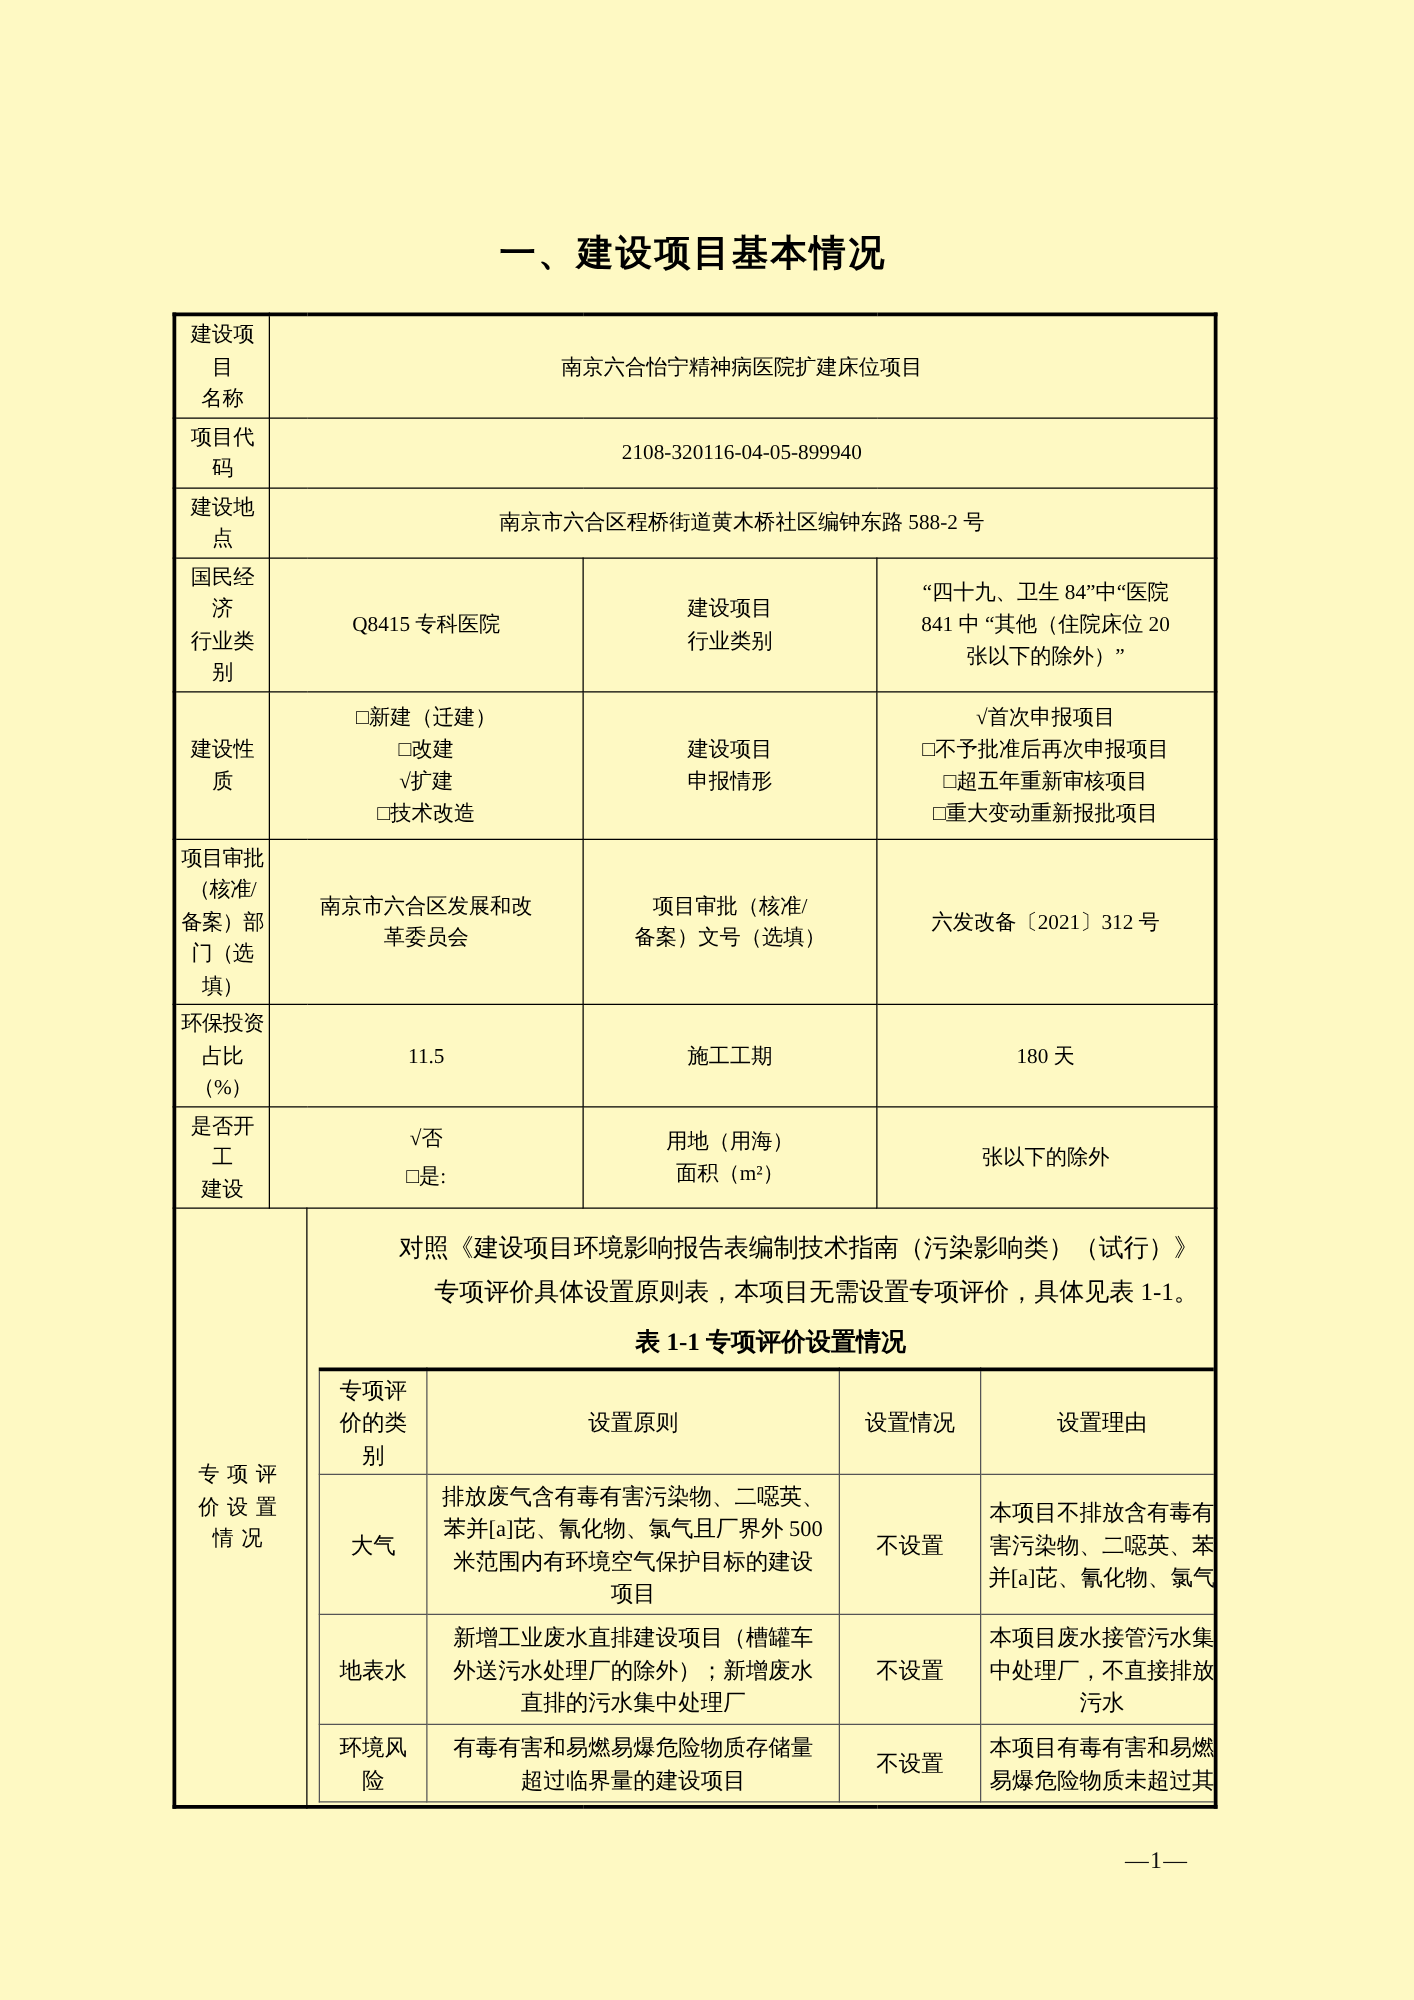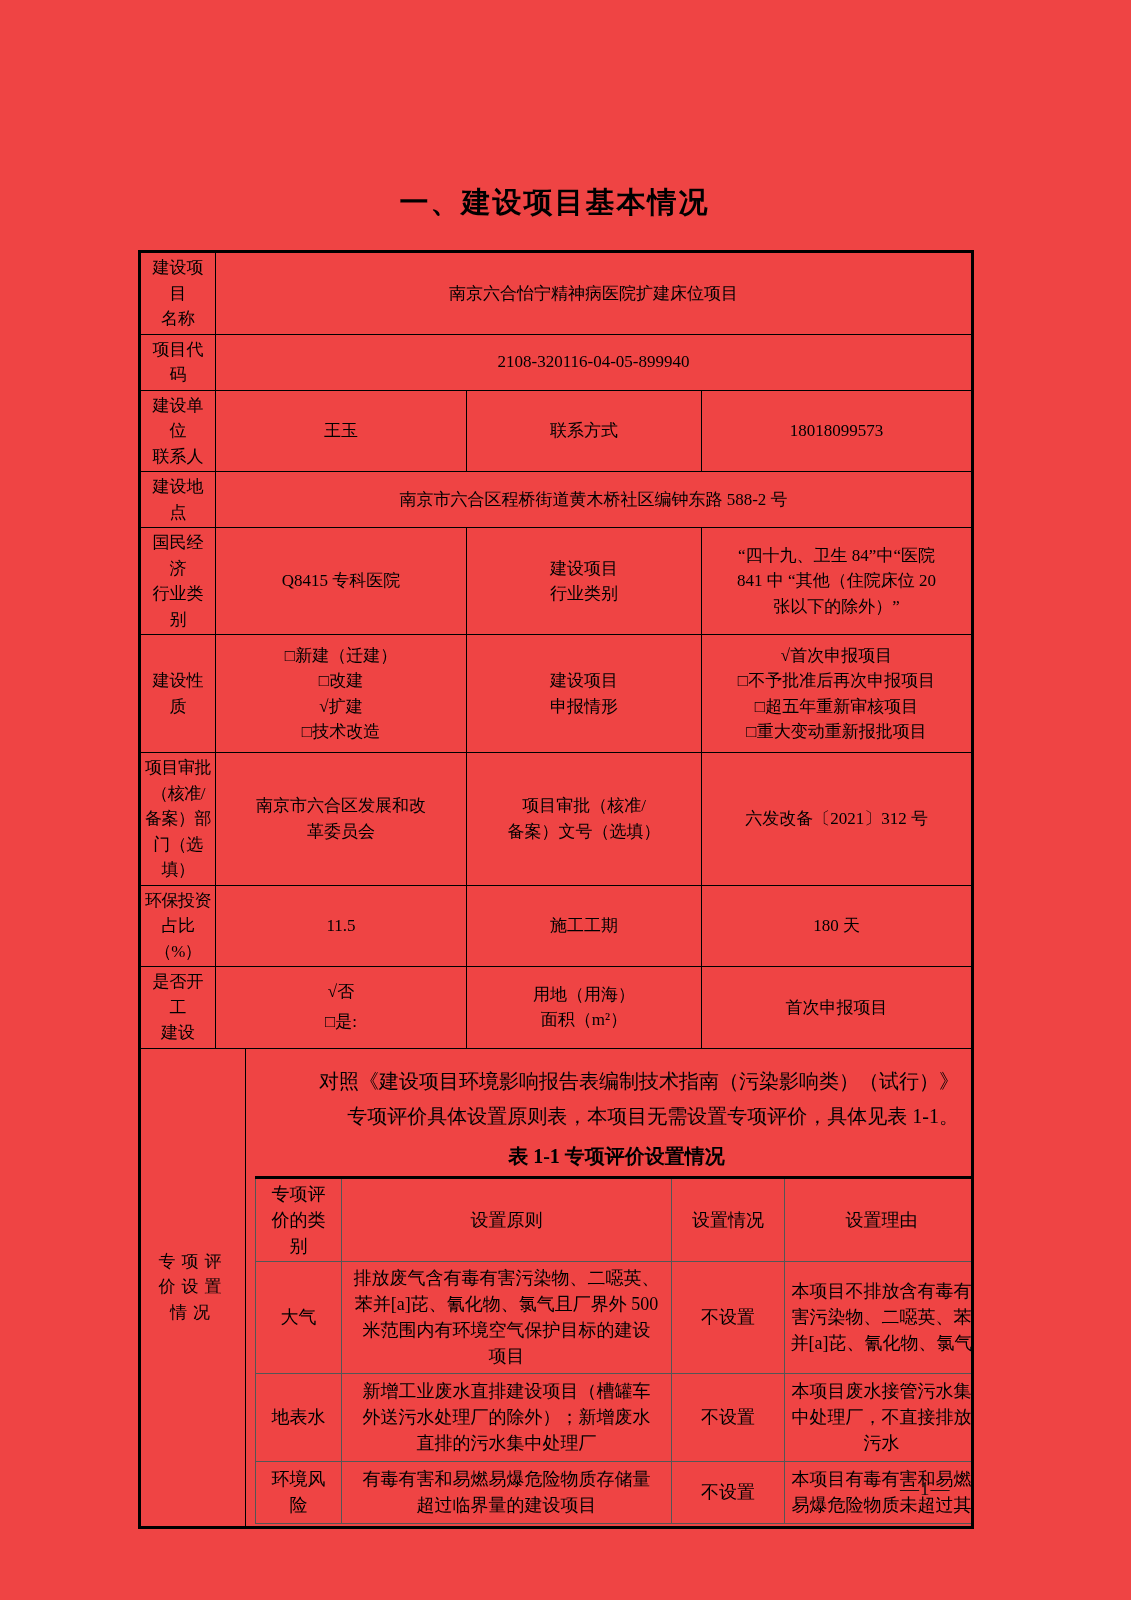--- a/index.html
+++ b/index.html
@@ -1,17 +1,17 @@
 <!DOCTYPE html>
 <html><head>
 <meta charset="utf-8">
 <style>
   html,body { margin:0; padding:0; background:#ffffff; }
   .sheet {
-    position:relative; width:1131px; height:1600px; background:#ef4444;
+    position:relative; width:1131px; height:1600px; background:#fef9c3;
     font-family:"Liberation Serif","DejaVu Serif",serif; color:#000;
     overflow:hidden;
   }
   .doc-title {
     position:absolute; top:183px; left:138px; width:833px;
     text-align:center; font-family:"Liberation Sans","DejaVu Sans",sans-serif;
     font-weight:bold; font-size:29px; letter-spacing:2px;
   }
   table.main {
     position:absolute; top:250px; left:138px; width:833px;
@@ -70,27 +70,20 @@
     <tbody>
       <tr style="height:60px">
         <td class="lbl pre">建设项目
 名称</td>
         <td colspan="4">南京六合怡宁精神病医院扩建床位项目</td>
       </tr>
       <tr style="height:34px">
         <td class="lbl">项目代码</td>
         <td colspan="4">2108-320116-04-05-899940</td>
       </tr>
-      <tr style="height:56px">
-        <td class="lbl pre">建设单位
-联系人</td>
-        <td colspan="2">王玉</td>
-        <td>联系方式</td>
-        <td>18018099573</td>
-      </tr>
       <tr style="height:34px">
         <td class="lbl">建设地点</td>
         <td colspan="4">南京市六合区程桥街道黄木桥社区编钟东路 588-2 号</td>
       </tr>
       <tr style="height:86px">
         <td class="lbl pre">国民经济
 行业类别</td>
         <td colspan="2">Q8415 专科医院</td>
         <td class="pre">建设项目
 行业类别</td>
@@ -135,21 +128,21 @@
       </tr>
       <tr style="height:64px">
         <td class="lbl pre">是否开工
 建设</td>
         <td colspan="2" class="opts" style="line-height:30px">
           <div class="optline">√否</div>
           <div class="optline">□是:</div>
         </td>
         <td class="pre">用地（用海）
 面积（m²）</td>
-        <td>首次申报项目</td>
+        <td>张以下的除外</td>
       </tr>
       <tr style="height:459px">
         <td colspan="2" class="lbl-spaced pre">专项评
 价设置
 情况</td>
         <td colspan="3" class="content-cell">
           <div class="intro">对照《建设项目环境影响报告表编制技术指南（污染影响类）（试行）》
 专项评价具体设置原则表，本项目无需设置专项评价，具体见表 1-1。</div>
           <div class="tbl-title">表 1-1 专项评价设置情况</div>
           <table class="inner">

